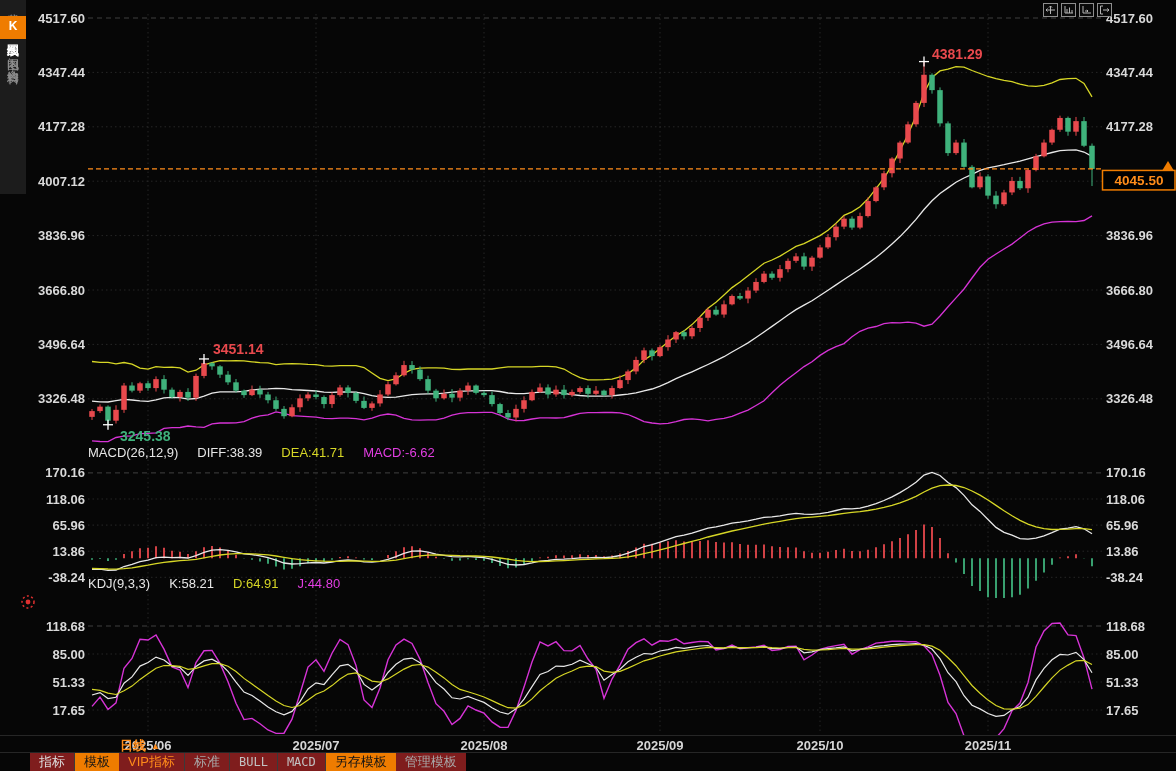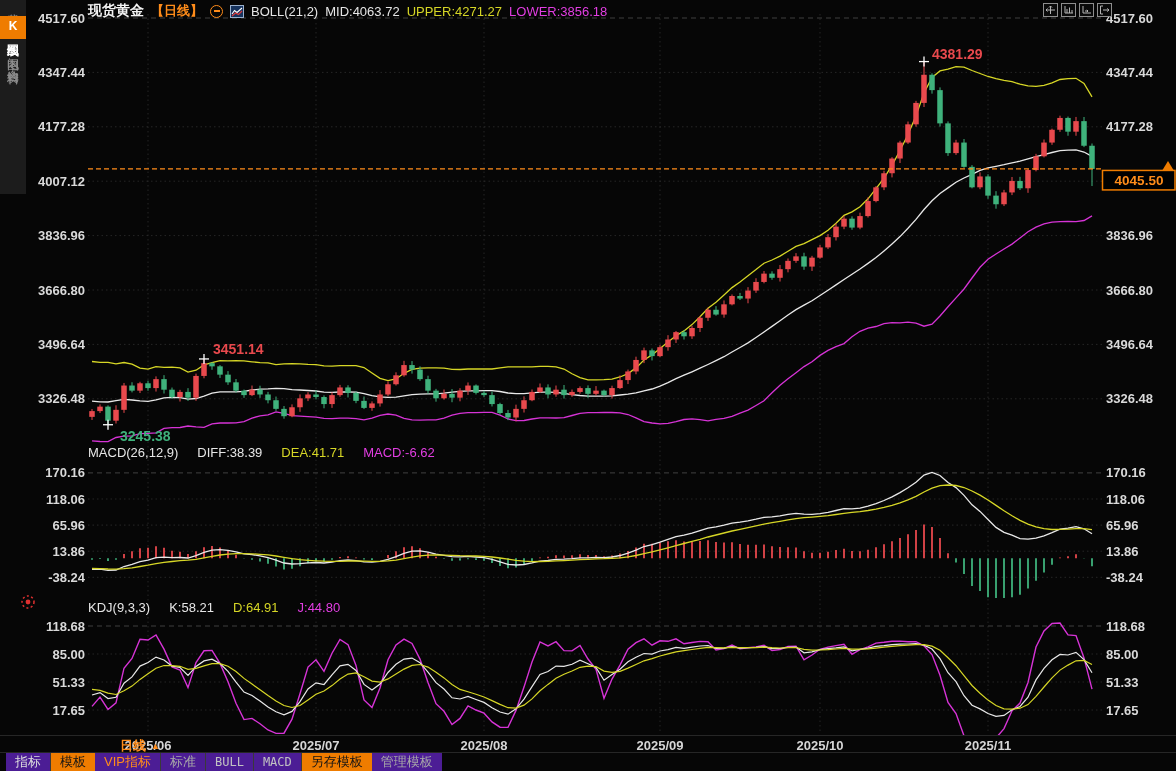--- a/index.html
+++ b/index.html
@@ -23,30 +23,30 @@
   .minus-circle{width:11px;height:11px;border:1.3px solid #ff8c1a;border-radius:50%;
                 display:inline-flex;align-items:center;justify-content:center;}
   .minus-circle::after{content:"";width:6px;height:1.4px;background:#ff8c1a;display:block;}
 
   .corner-icons{position:absolute;left:1043px;top:3px;display:flex;gap:3px;z-index:6;}
   .corner-btn{width:13px;height:12px;border:1px solid #8d8d8d;display:flex;align-items:center;
               justify-content:center;cursor:pointer;background:#0a0a0a;}
 
   .pane-header{position:absolute;display:flex;gap:19px;font-size:13px;z-index:6;white-space:nowrap;}
   #macd-header{left:88px;top:445px;}
-  #kdj-header{left:88px;top:600px;}
+  #kdj-header{left:88px;top:576px;}
 
   .gear{position:absolute;left:20px;top:594px;z-index:6;cursor:pointer;}
 
   .period{position:absolute;left:88px;top:737px;color:#ff8c1a;font-weight:700;font-size:13px;
           display:flex;align-items:center;gap:5px;cursor:pointer;z-index:6;margin-left:32px;}
   .period .arr{font-size:9px;}
 
-  .toolbar{position:absolute;left:6px;top:753px;height:18px;display:flex;align-items:stretch;
-           font-size:13px;z-index:6;background:#4c1d95;}
+  .toolbar{position:absolute;left:30px;top:753px;height:18px;display:flex;align-items:stretch;
+           font-size:13px;z-index:6;background:#7f1d1d;}
   .tb{display:flex;align-items:center;padding:0 9px;color:#dddddd;border-right:1px solid #3a3a3a;
       cursor:pointer;white-space:nowrap;}
   .tb:last-child{border-right:none;}
   .tb.active{background:#ef7c00;color:#141414;font-weight:400;border-right:none;}
   .tb.vip{color:#ff8c1a;}
   .tb.dim{color:#a8a8a8;}
   .tb.mono{font-family:"DejaVu Sans Mono",monospace;font-size:12px;color:#c2c2c2;}
 
   .watermark{position:absolute;left:1032px;top:707px;font-size:40px;color:#e3e3e3;
              letter-spacing:1px;z-index:6;}
@@ -545,36 +545,20 @@
       </g>
     </svg>
 
   <div class="sidebar">
     <div class="side-item">分时图</div>
     <div class="side-item active">K线图</div>
     <div class="side-item">闪电图</div>
     <div class="side-item">合约资料</div>
   </div>
 
-  <div class="header-bar">
-    <span class="symbol">现货黄金</span>
-    <span class="orange" style="font-weight:700">【日线】</span>
-    <span class="minus-circle"></span>
-    <span style="display:inline-flex">
-      <svg width="14" height="13">
-          <rect x="0.5" y="0.5" width="13" height="12" fill="#16335e" stroke="#9ab0cc"></rect>
-          <polyline points="2,9 4.5,5.5 7,7.5 12,3" fill="none" stroke="#ffffff" stroke-width="1.1"></polyline>
-          <polyline points="2,11 5.5,8 8.5,9.5 12,6" fill="none" stroke="#e03a3a" stroke-width="1.1"></polyline>
-        </svg>
-    </span>
-    <span class="white">BOLL(21,2)</span>
-    <span class="white">MID:4063.72</span>
-    <span class="yellow">UPPER:4271.27</span>
-    <span class="magenta">LOWER:3856.18</span>
-  </div>
 
   <div class="corner-icons">
     <span class="corner-btn">
       <svg width="11" height="10">
           <path d="M5.5,1 L5.5,9 M1,5 L10,5 M5.5,1 L4,2.5 M5.5,1 L7,2.5 M1,5 L2.5,3.5 M1,5 L2.5,6.5" stroke="#b5b5b5" stroke-width="1" fill="none"></path>
         </svg>
     </span>
     <span class="corner-btn">
       <svg width="11" height="10">
           <path d="M2,1 L2,8 L10,8 M4,8 L4,4 M6.5,8 L6.5,2.5 M9,8 L9,5" stroke="#b5b5b5" stroke-width="1" fill="none"></path>

